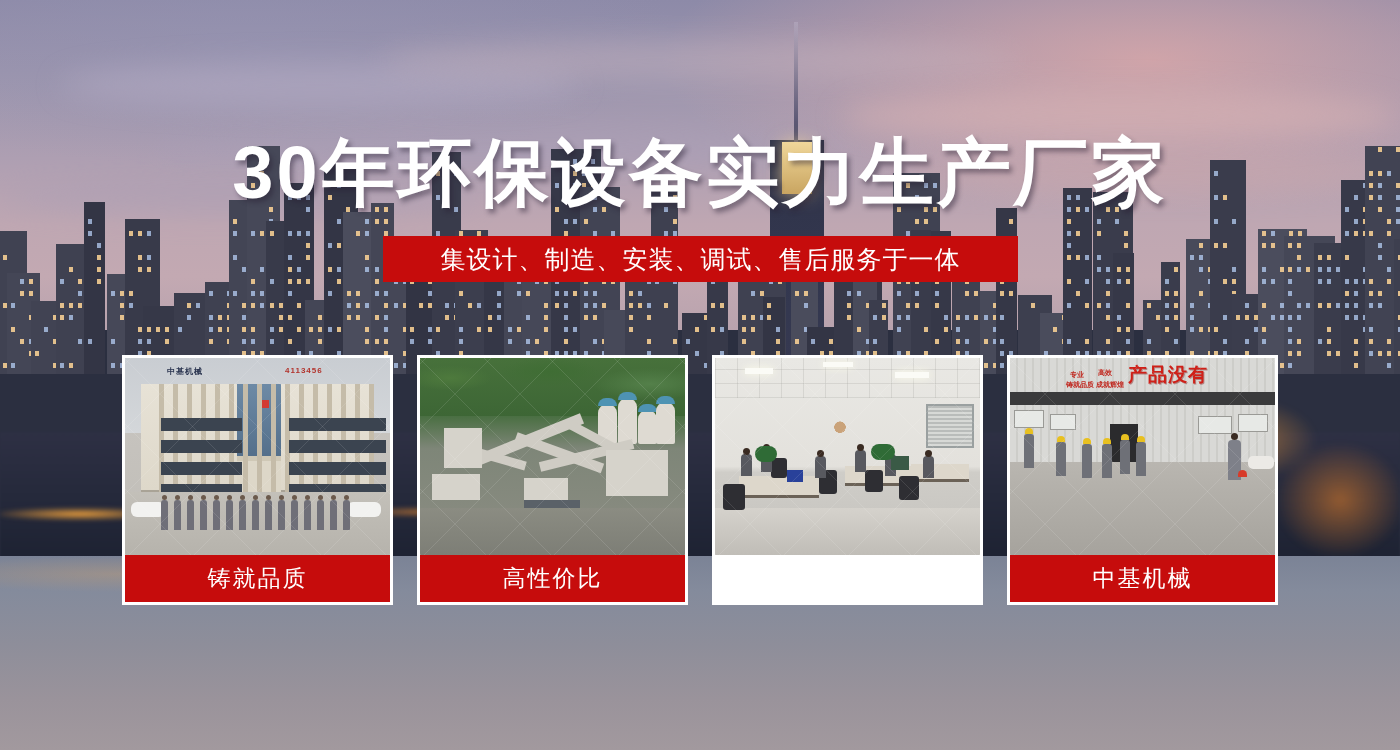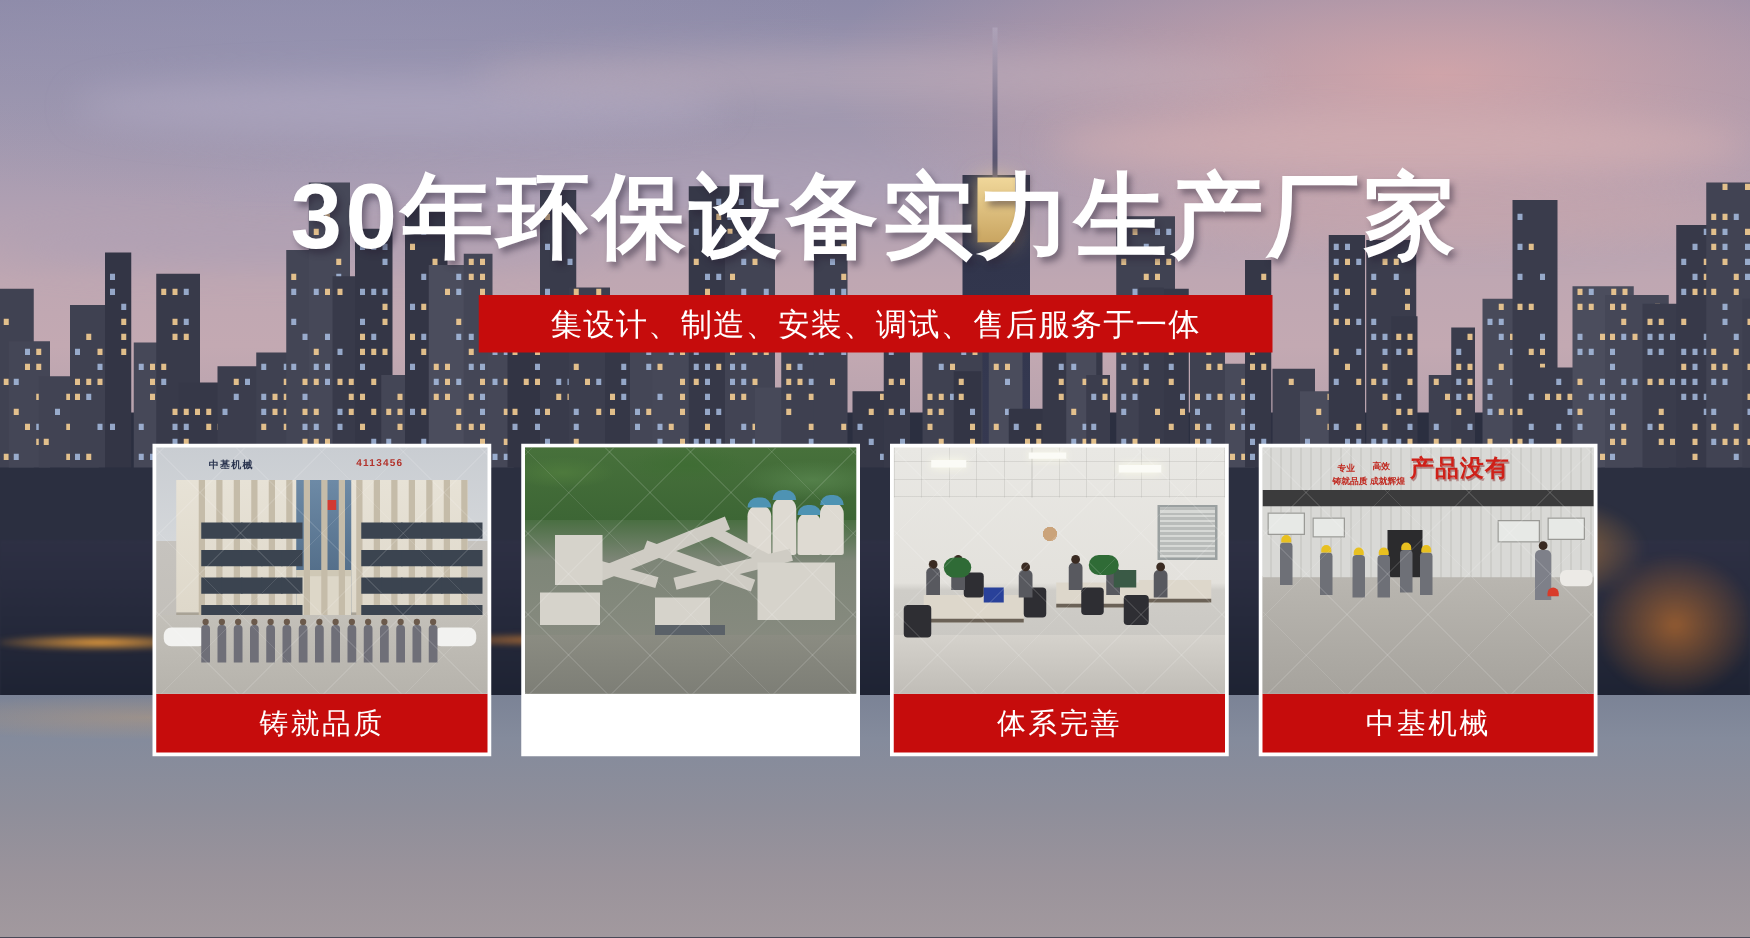--- a/index.html
+++ b/index.html
@@ -1344,20 +1344,21 @@
           <div class="shed" style="left:186px;top:92px;width:62px;height:46px"></div>
           <div class="shed" style="left:104px;top:120px;width:44px;height:22px"></div>
           <div class="shed" style="left:24px;top:70px;width:38px;height:40px"></div>
           <div class="darkshed" style="left:104px;top:142px;width:56px;height:30px"></div>
           <div class="digger" style="left:68px;top:168px"></div>
           <div class="digger" style="left:228px;top:156px"></div>
         </div>
       <div class="yard"></div>
       <div class="wm"></div>
     </div>
+    <div class="caption">高性价比</div>
   </div>
 
   <div class="card">
     <div class="photo p3">
       <div class="ceiling"></div>
       <div class="window"></div>
       <div class="wallart"></div>
       <div class="floor"></div>
       <div id="p3extras">
           <div class="light" style="left:30px;top:10px;width:28px;height:6px"></div>
@@ -1377,21 +1378,20 @@
           <div class="worker" style="left:140px;top:92px"></div>
           <div class="worker" style="left:170px;top:96px"></div>
           <div class="worker" style="left:208px;top:98px"></div>
           <div style="position:absolute;left:72px;top:112px;width:16px;height:12px;background:#29419a;"></div>
           <div style="position:absolute;left:176px;top:98px;width:18px;height:14px;background:#3a5a46;"></div>
           <div style="position:absolute;left:40px;top:88px;width:22px;height:16px;background:#2f6b36;border-radius:8px;"></div>
           <div style="position:absolute;left:156px;top:86px;width:24px;height:16px;background:#2f6b36;border-radius:8px;"></div>
         </div>
       <div class="wm"></div>
     </div>
-    <div class="caption">体系完善</div>
   </div>
 
   <div class="card">
     <div class="photo p4">
       <div class="wall"></div>
       <div class="stripwin"></div>
       <div class="bigtext">产品没有</div>
       <div class="smalltext" style="left:60px;top:12px">专业</div>
       <div class="smalltext" style="left:88px;top:10px">高效</div>
       <div class="smalltext" style="left:56px;top:22px">铸就品质</div>

